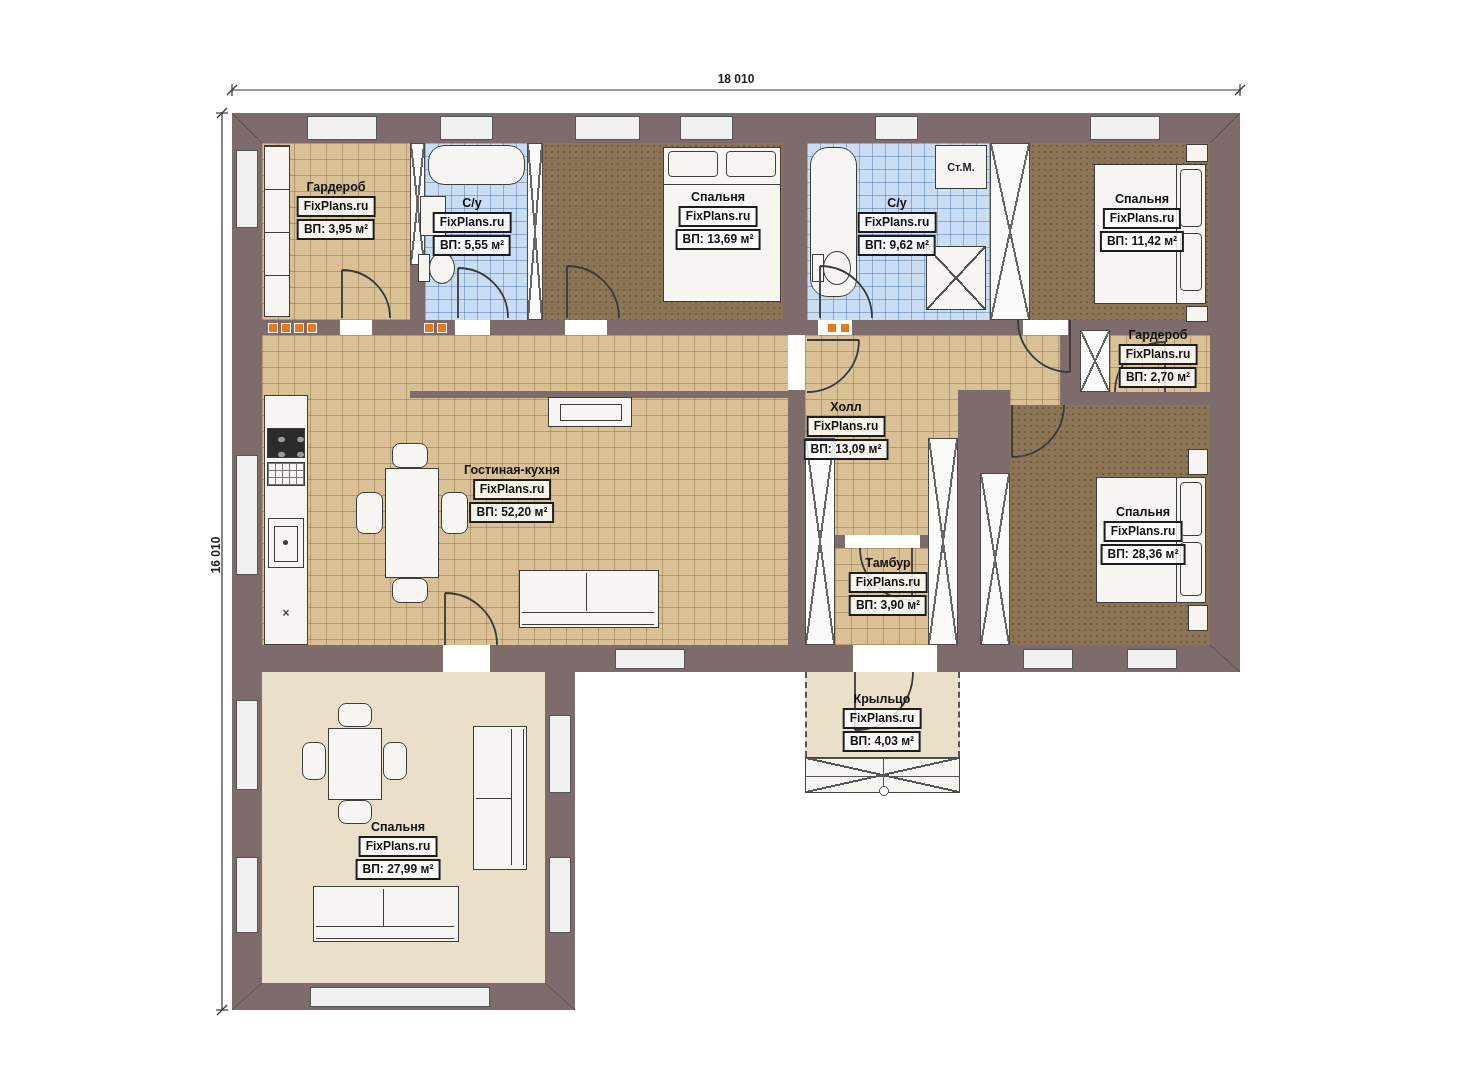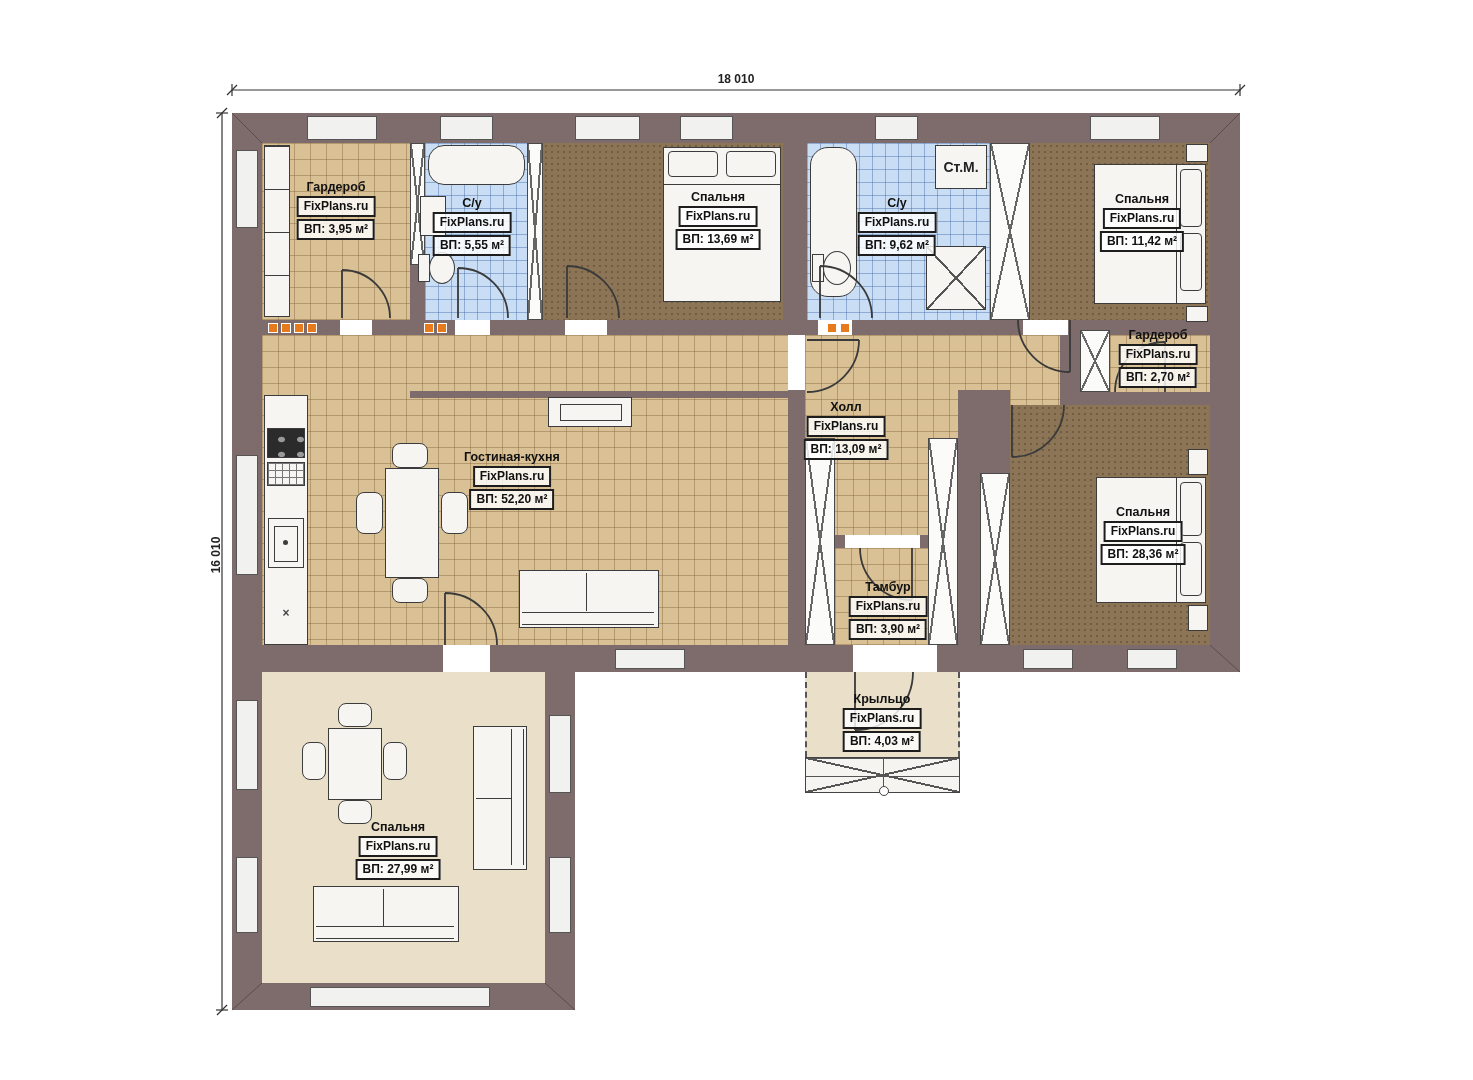--- a/index.html
+++ b/index.html
@@ -26,21 +26,21 @@
   .beige{position:absolute;background:#eadfc9;z-index:1;}
   .furn{position:absolute;background:#f6f5f2;border:1.5px solid #3c3c3c;box-sizing:border-box;z-index:15;}
   .heat{position:absolute;width:10px;height:10px;background:#e87a1e;border:1px solid #fff;box-sizing:border-box;z-index:14;}
   .room-label{position:absolute;transform:translateX(-50%);text-align:center;z-index:30;}
   .rname{font-size:12.5px;font-weight:bold;color:#111;white-space:nowrap;}
   .box{display:block;margin:2px auto 0;border:2px solid #1d1d1d;background:rgba(255,255,255,.82);
        padding:0 5px;font-size:12px;font-weight:bold;color:#111;width:max-content;line-height:17px;}
   svg.overlay{position:absolute;left:0;top:0;z-index:25;pointer-events:none;}
   .dim{position:absolute;color:#222;font-size:12px;font-weight:bold;z-index:31;}
   .stm{position:absolute;z-index:16;display:flex;align-items:center;justify-content:center;
-       font-size:14px;font-weight:bold;color:#222;}
+       font-size:11px;font-weight:bold;color:#222;}
   .steps{position:absolute;background:#f5f4f0;border:1.5px solid #444;box-sizing:border-box;z-index:15;
       background-image:
         linear-gradient(to top right, transparent calc(50% - 1px), #555 calc(50% - 1px), #555 calc(50% + 1px), transparent calc(50% + 1px)),
         linear-gradient(to bottom right, transparent calc(50% - 1px), #555 calc(50% - 1px), #555 calc(50% + 1px), transparent calc(50% + 1px)),
         linear-gradient(#555 1px, transparent 1px);
       background-size:100% 100%,100% 100%,100% 18px;}
 </style>
 </head>
 <body>
 
@@ -277,31 +277,31 @@
   <div class="room-label" style="left:1158px;top:328px;">
     <div class="rname">Гардероб</div>
     <span class="box">FixPlans.ru</span>
     <span class="box">ВП: 2,70 м²</span>
   </div>
   <div class="room-label" style="left:846px;top:400px;">
     <div class="rname">Холл</div>
     <span class="box">FixPlans.ru</span>
     <span class="box">ВП: 13,09 м²</span>
   </div>
-  <div class="room-label" style="left:512px;top:450px;text-align:center;">
+  <div class="room-label" style="left:512px;top:463px;text-align:center;">
     <div class="rname">Гостиная-кухня</div>
     <span class="box">FixPlans.ru</span>
     <span class="box">ВП: 52,20 м²</span>
   </div>
   <div class="room-label" style="left:1143px;top:505px;">
     <div class="rname">Спальня</div>
     <span class="box">FixPlans.ru</span>
     <span class="box">ВП: 28,36 м²</span>
   </div>
-  <div class="room-label" style="left:888px;top:580px;">
+  <div class="room-label" style="left:888px;top:556px;">
     <div class="rname">Тамбур</div>
     <span class="box">FixPlans.ru</span>
     <span class="box">ВП: 3,90 м²</span>
   </div>
   <div class="room-label" style="left:882px;top:692px;">
     <div class="rname">Крыльцо</div>
     <span class="box">FixPlans.ru</span>
     <span class="box">ВП: 4,03 м²</span>
   </div>
   <div class="room-label" style="left:398px;top:820px;">

